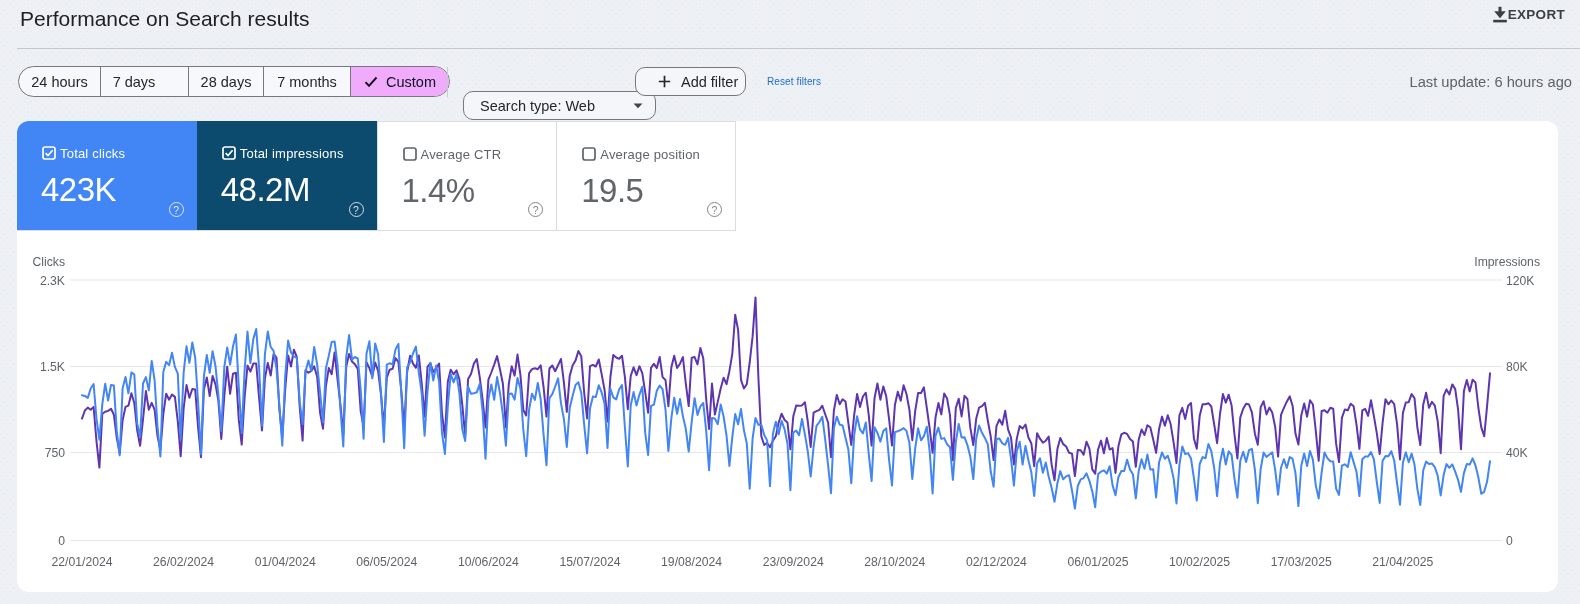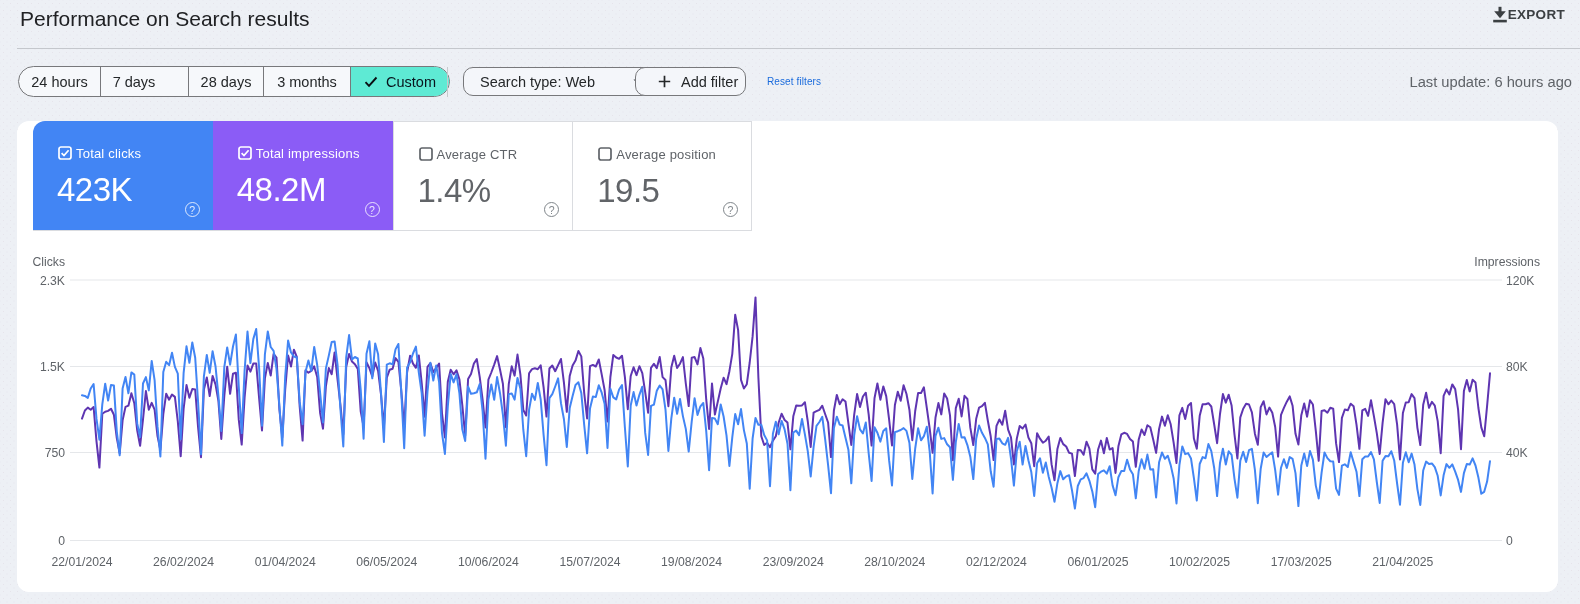--- a/index.html
+++ b/index.html
@@ -10,36 +10,36 @@
   background-size:7px 7px, 7px 7px;
   background-position:0 0, 3.5px 3.5px;
 }
 .title { position:absolute; left:20px; top:7px; font-size:21px; color:#202124; letter-spacing:0px; }
 .export { position:absolute; right:15px; top:6px; display:flex; align-items:center; gap:0;
   color:#3c4043; font-size:13.5px; font-weight:bold; letter-spacing:0.3px; }
 .hr { position:absolute; left:17px; right:0; top:48px; height:1px; background:#c4c7cc; }
 .seg { position:absolute; left:18px; top:66px; height:31px; display:flex; border:1px solid #77787b; border-radius:16px; overflow:hidden; background:#f6f8fb; }
 .seg .s { display:flex; align-items:center; justify-content:center; font-size:14.5px; color:#242729; border-left:1px solid #77787b; }
 .seg .s:first-child { border-left:none; }
-.seg .sel { background:#5eead4; color:#09131c; gap:8px; }
+.seg .sel { background:#f0abfc; color:#09131c; gap:8px; }
 .vdiv { position:absolute; left:447px; top:67px; height:30px; width:1px; background:#c6c9cc; }
 .pill { position:absolute; top:67px; height:29px; border:1px solid #77787b; border-radius:10px; background:#f4f6fa;
   display:flex; align-items:center; font-size:14.5px; color:#242729; }
 .reset { position:absolute; left:767px; top:66px; height:31px; display:flex; align-items:center;
   color:#1a6bdc; font-size:10px; font-weight:normal; letter-spacing:0.1px; }
 .lastupd { position:absolute; right:8px; top:66px; height:31px; display:flex; align-items:center; color:#5f6368; font-size:14.7px; }
 .card { position:absolute; left:17px; top:121px; width:1541px; height:471px; background:#fff; border-radius:12px; }
-.mcards { position:absolute; left:16px; top:0; height:92px; width:719px; display:flex; }
+.mcards { position:absolute; left:0; top:0; height:92px; width:719px; display:flex; }
 .mc { width:179.75px; height:110px; position:relative; }
 .mc .lbl { position:absolute; left:25px; top:24.5px; display:flex; align-items:center; gap:4px; font-size:13px; letter-spacing:0.2px; }
 .mc .num { position:absolute; left:24px; top:49.5px; font-size:33px; letter-spacing:-0.5px; }
 .mc .q { position:absolute; right:13px; bottom:13px; width:15px; height:15px; border-radius:50%;
   font-size:10.5px; display:flex; align-items:center; justify-content:center; }
 .mc1 { background:#4285f4; border-top-left-radius:12px; color:#fff; }
-.mc2 { background:#8b5cf6; color:#fff; }
+.mc2 { background:#0c4a6e; color:#fff; }
 .mc3, .mc4 { background:#fff; border:1px solid #dadce0; border-right:none; color:#5f6368; }
 .mc4 { border-right:1px solid #dadce0; }
 .mc1, .mc2 { border-bottom:1px solid #dadce0; }
 .mc3 .num, .mc4 .num { color:#616468; }
 .mc .q.w { border:1.4px solid rgba(255,255,255,0.8); color:rgba(255,255,255,0.85); }
 .mc .q.g { border:1.4px solid #80868b; color:#80868b; }
 .chart { position:absolute; left:0; top:0; }
 .cb { width:14px; height:14px; border-radius:2.5px; flex:none; }
 </style></head>
 <body>
@@ -50,27 +50,27 @@
       <path d="M2.2 5.2 L8 12.2 L13.8 5.2 Z" fill="#3c4043"></path>
       <rect x="1.2" y="13.8" width="13.6" height="2.6" fill="#3c4043"></rect>
     </svg>
   <span>EXPORT</span>
 </div>
 <div class="hr"></div>
 <div class="seg">
   <div class="s" style="width:81px;">24 hours</div>
   <div class="s" style="width:67px;">7 days</div>
   <div class="s" style="width:75px;margin-left:21px;">28 days</div>
-  <div class="s" style="width:87px;">3 months</div>
+  <div class="s" style="width:87px;">7 months</div>
   <div class="s sel" style="width:99px;"><svg width="14" height="12" viewBox="0 0 14 12">
         <path d="M1.5 6.2 L5 9.8 L12.5 1.5" stroke="#0a0e12" stroke-width="1.9" fill="none"></path>
       </svg>Custom</div>
 </div>
 <div class="vdiv"></div>
-<div class="pill" style="left:463px; width:193px; padding-left:16px;">Search type: Web
+<div class="pill" style="left:463px; width:193px; padding-left:16px;margin-top:24px;">Search type: Web
   <svg style="position:absolute; right:12px;" width="10" height="6" viewBox="0 0 10 6">
       <path d="M0.5 0.5 L5 5.3 L9.5 0.5 Z" fill="#40454a"></path>
     </svg>
 </div>
 <div class="pill" style="left:635px; width:111px; padding-left:22px; gap:10px;">
   <svg width="13" height="13" viewBox="0 0 13 13">
       <path d="M6.5 0.8 V12.2 M0.8 6.5 H12.2" stroke="#242729" stroke-width="1.7"></path>
     </svg>
   Add filter
 </div>

